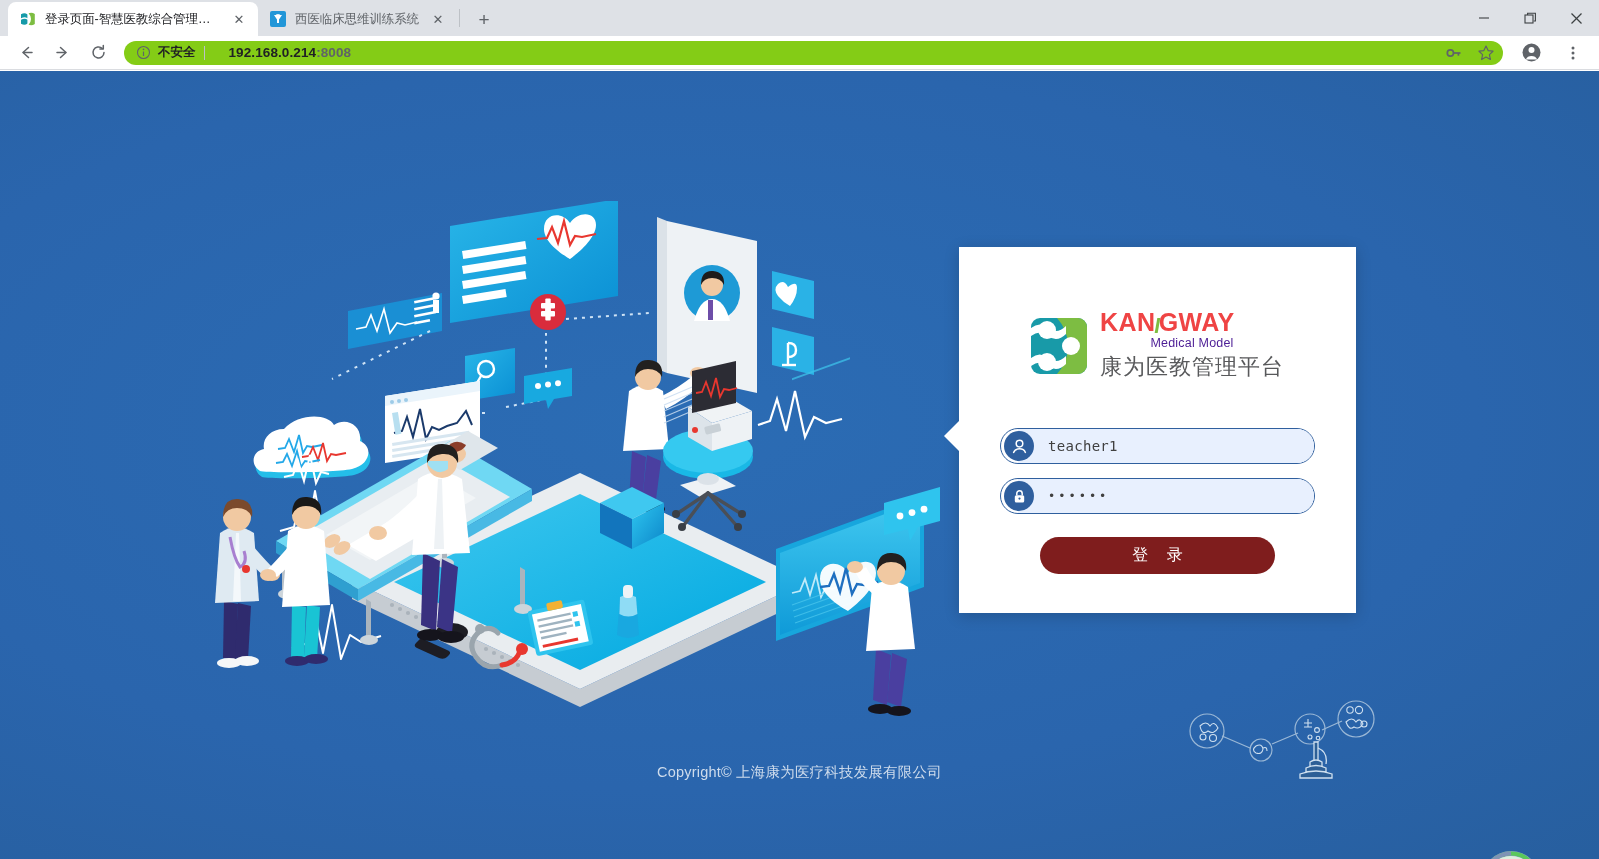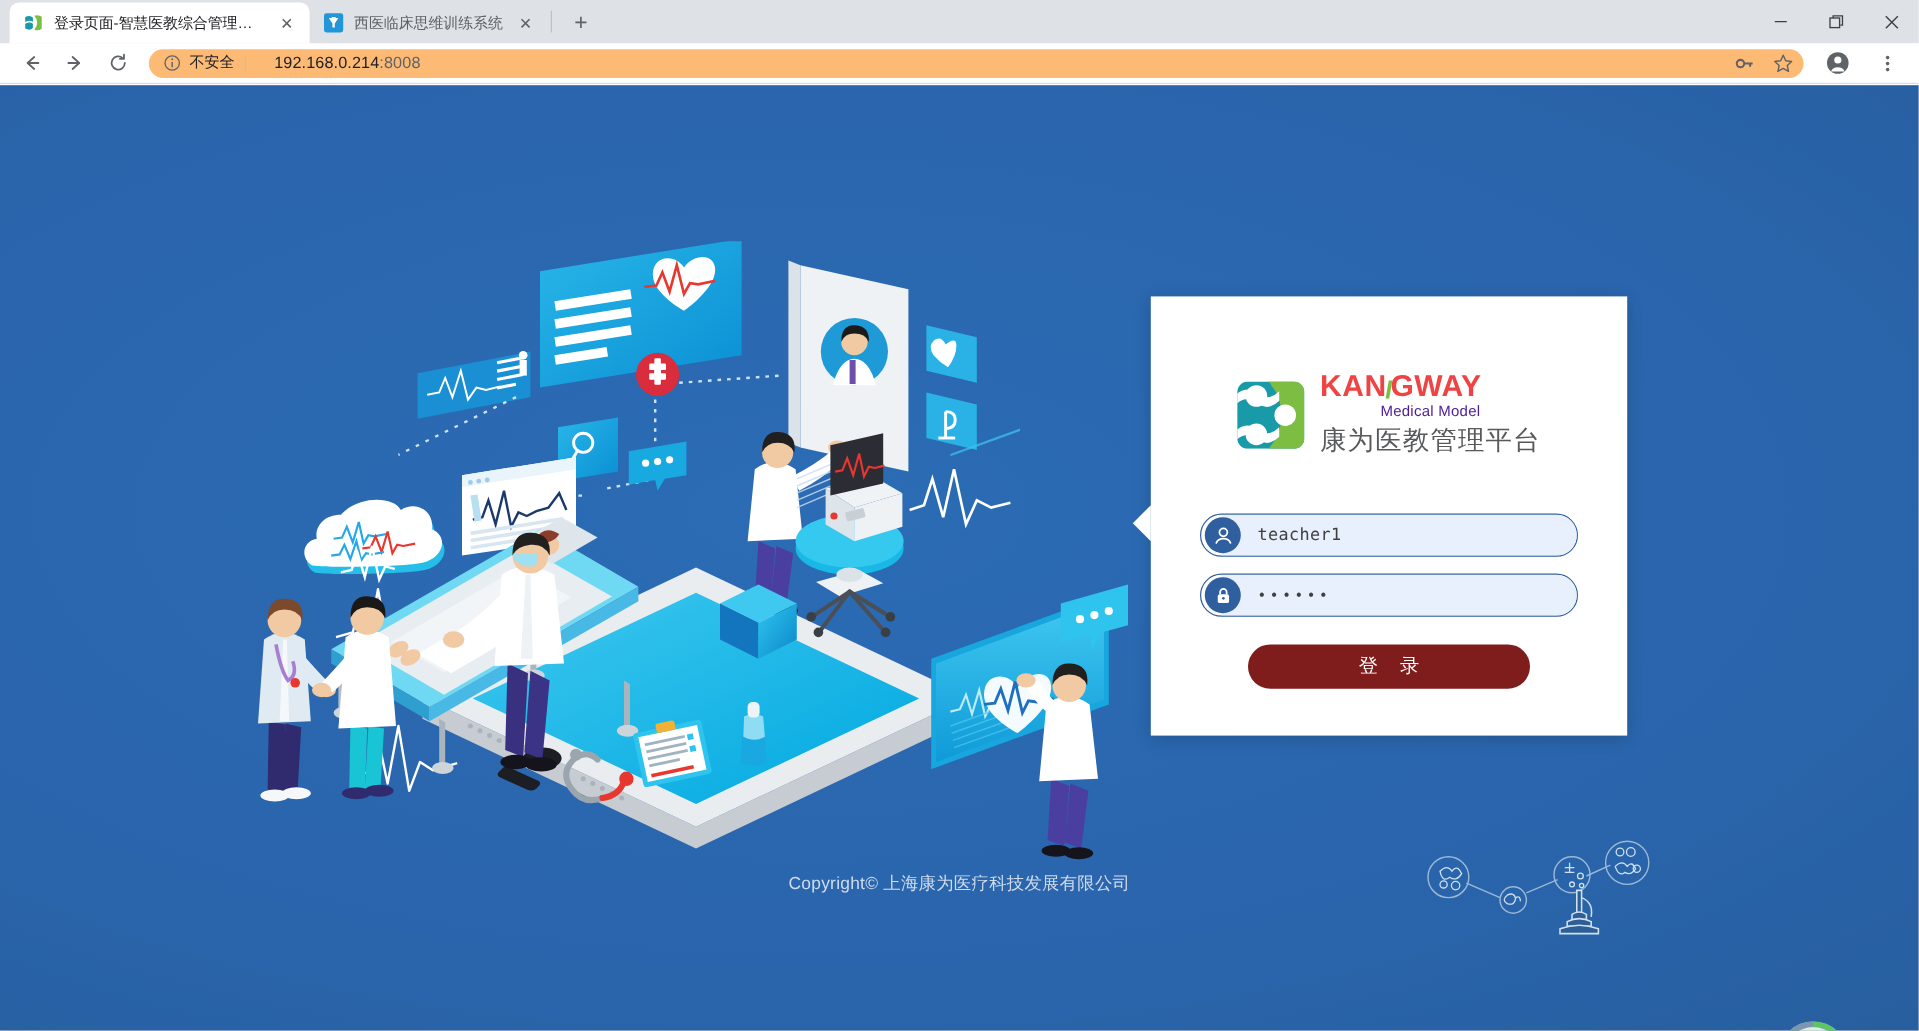--- a/index.html
+++ b/index.html
@@ -96,28 +96,29 @@
   }
   .navbtn {
     width: 28px; height: 28px; margin: 0 4px;
     display: flex; align-items: center; justify-content: center;
     color: #5f6368;
     border-radius: 50%;
   }
   .omnibox {
     flex: 1 1 auto;
     height: 24px;
-    background: #fdba74;
+    background: #84cc16;
     border-radius: 13px;
     display: flex;
     align-items: center;
     padding: 0 12px;
     margin: 0 6px 0 8px;
     font-size: 13px;
     position: relative;
+    font-weight: bold;
   }
   .omni-info { width:15px;height:15px;flex:0 0 15px;margin-right:7px;color:#5f6368; }
   .omni-notsecure { color:#202124; font-size:12.5px; margin-right:8px; white-space:nowrap;}
   .omni-divider { width:1px;height:14px;background:#bdc1c6; margin-right:9px;}
   .omni-url { color:#202124; font-size:13.5px; white-space:nowrap; letter-spacing:0.1px;margin-left:15px;}
   .omni-url .port { color:#5f6368; }
   .omni-right { position:absolute; right:6px; top:0; height:24px; display:flex; align-items:center; gap:10px;}
   .tb-icon { width:22px;height:22px;display:flex;align-items:center;justify-content:center;color:#5f6368;}
   .tb-ext { display:flex; align-items:center; gap:6px; margin-left:4px;}
 
@@ -232,21 +233,21 @@
     font-size: 16px;
     letter-spacing: 7px;
     text-indent: 7px;
     font-family: "Liberation Sans", sans-serif;
     cursor: pointer;
   }
 
   .copyright {
     position: absolute;
     left: 0; right: 0;
-    top: 656px;
+    top: 692px;
     text-align: center;
     color: #cfdcec;
     font-size: 14.5px;
     letter-spacing: 0.2px;
   }
 
   
   .gauge {
     position: absolute;
     left: 1480px; top: 778px;

